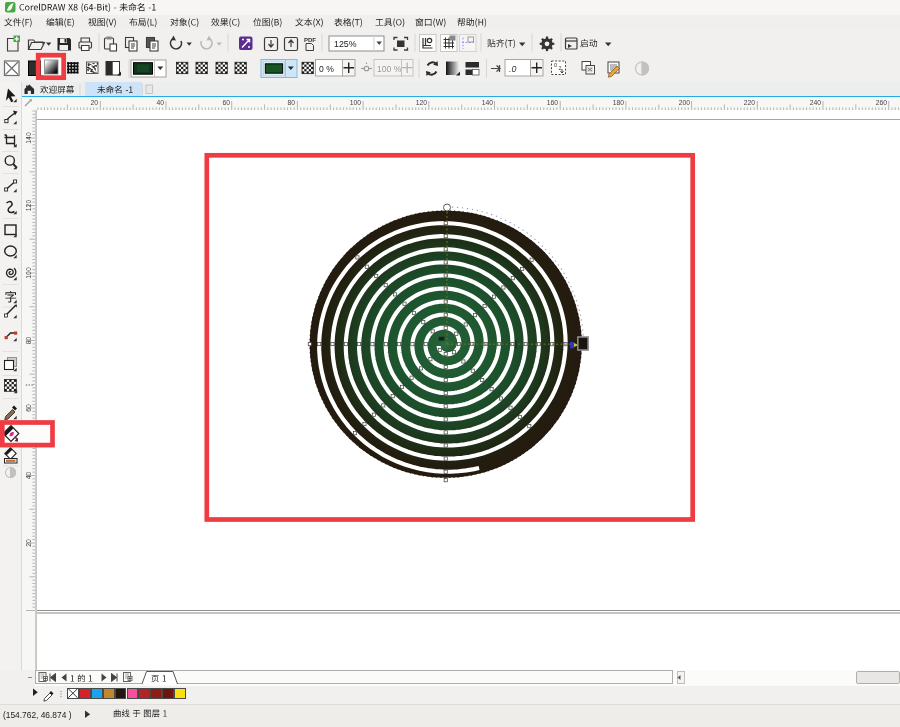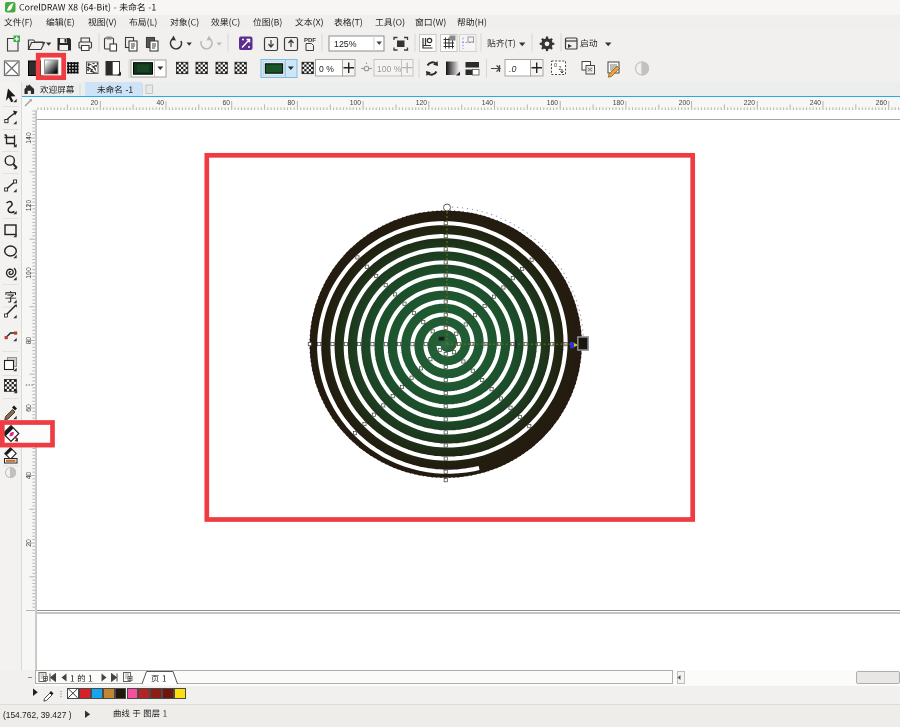--- a/index.html
+++ b/index.html
@@ -27,21 +27,21 @@
 <div style="position:absolute;left:67.0px;top:687.5px;width:11.9px;height:11.5px;background:#ffffff;border:1px solid #4a4a4a;box-sizing:border-box;"></div>
 <div style="position:absolute;left:78.9px;top:687.5px;width:11.9px;height:11.5px;background:#d6202c;border:1px solid #4a4a4a;box-sizing:border-box;"></div>
 <div style="position:absolute;left:90.8px;top:687.5px;width:11.9px;height:11.5px;background:#19a3e8;border:1px solid #4a4a4a;box-sizing:border-box;"></div>
 <div style="position:absolute;left:102.7px;top:687.5px;width:11.9px;height:11.5px;background:#c2862e;border:1px solid #4a4a4a;box-sizing:border-box;"></div>
 <div style="position:absolute;left:114.6px;top:687.5px;width:11.9px;height:11.5px;background:#231710;border:1px solid #4a4a4a;box-sizing:border-box;"></div>
 <div style="position:absolute;left:126.5px;top:687.5px;width:11.9px;height:11.5px;background:#f74f9e;border:1px solid #4a4a4a;box-sizing:border-box;"></div>
 <div style="position:absolute;left:138.4px;top:687.5px;width:11.9px;height:11.5px;background:#b32424;border:1px solid #4a4a4a;box-sizing:border-box;"></div>
 <div style="position:absolute;left:150.3px;top:687.5px;width:11.9px;height:11.5px;background:#8c1d12;border:1px solid #4a4a4a;box-sizing:border-box;"></div>
 <div style="position:absolute;left:162.2px;top:687.5px;width:11.9px;height:11.5px;background:#6e150c;border:1px solid #4a4a4a;box-sizing:border-box;"></div>
 <div style="position:absolute;left:174.1px;top:687.5px;width:11.9px;height:11.5px;background:#fbdf10;border:1px solid #4a4a4a;box-sizing:border-box;"></div>
-<div style="position:absolute;left:3px;top:709.5px;font-size:8.4px;font-family:'Liberation Sans',sans-serif;color:#222;">(154.762, 39.427 )</div>
+<div style="position:absolute;left:3px;top:709.5px;font-size:8.4px;font-family:'Liberation Sans',sans-serif;color:#222;">(154.762, 46.874 )</div>
 <svg style="position:absolute;left:0;top:0;z-index:50" width="900" height="727" viewBox="0 0 900 727">
 <path d="M68.2 688.7 L77.6 697.8 M77.6 688.7 L68.2 697.8" stroke="#333" stroke-width="1" fill="none"></path>
     <path d="M22.3 10.6C23.2 10.6 23.8 10.3 24.3 9.7L23.8 9.2C23.4 9.6 23.0 9.9 22.4 9.9C21.1 9.9 20.3 8.9 20.3 7.3C20.3 5.6 21.2 4.6 22.4 4.6C22.9 4.6 23.4 4.9 23.7 5.3L24.1 4.7C23.8 4.3 23.2 3.9 22.4 3.9C20.7 3.9 19.5 5.2 19.5 7.3C19.5 9.4 20.7 10.6 22.3 10.6Z M27.3 10.6C28.5 10.6 29.5 9.7 29.5 8.1C29.5 6.5 28.5 5.6 27.3 5.6C26.1 5.6 25.1 6.5 25.1 8.1C25.1 9.7 26.1 10.6 27.3 10.6ZM27.3 9.9C26.5 9.9 25.9 9.2 25.9 8.1C25.9 7.0 26.5 6.3 27.3 6.3C28.1 6.3 28.7 7.0 28.7 8.1C28.7 9.2 28.1 9.9 27.3 9.9Z M30.8 10.5H31.6V7.4C31.9 6.6 32.4 6.3 32.8 6.3C33.0 6.3 33.1 6.3 33.2 6.4L33.4 5.7C33.2 5.6 33.1 5.6 32.9 5.6C32.3 5.6 31.8 6.0 31.5 6.6H31.5L31.4 5.7H30.8Z M36.1 10.6C36.7 10.6 37.3 10.4 37.7 10.1L37.4 9.6C37.0 9.8 36.7 10.0 36.2 10.0C35.3 10.0 34.7 9.3 34.6 8.3H37.8C37.8 8.2 37.9 8.0 37.9 7.8C37.9 6.5 37.2 5.6 36.0 5.6C34.9 5.6 33.8 6.6 33.8 8.1C33.8 9.7 34.8 10.6 36.1 10.6ZM34.6 7.7C34.7 6.8 35.3 6.2 36.0 6.2C36.7 6.2 37.2 6.8 37.2 7.7Z M39.9 10.6C40.1 10.6 40.2 10.6 40.4 10.5L40.2 9.9C40.2 9.9 40.1 9.9 40.1 9.9C40.0 9.9 39.9 9.8 39.9 9.6V3.5H39.0V9.5C39.0 10.2 39.3 10.6 39.9 10.6Z M41.6 10.5H43.3C45.2 10.5 46.3 9.3 46.3 7.3C46.3 5.2 45.2 4.0 43.2 4.0H41.6ZM42.4 9.8V4.7H43.2C44.7 4.7 45.4 5.6 45.4 7.3C45.4 8.9 44.7 9.8 43.2 9.8Z M48.5 7.1V4.7H49.6C50.6 4.7 51.1 5.0 51.1 5.9C51.1 6.7 50.6 7.1 49.6 7.1ZM51.2 10.5H52.1L50.5 7.7C51.4 7.5 51.9 6.9 51.9 5.9C51.9 4.5 51.0 4.0 49.7 4.0H47.7V10.5H48.5V7.8H49.7Z M52.4 10.5H53.2L53.9 8.5H56.2L56.8 10.5H57.7L55.5 4.0H54.6ZM54.1 7.9 54.4 6.9C54.6 6.2 54.8 5.5 55.0 4.7H55.1C55.3 5.5 55.5 6.2 55.7 6.9L56.0 7.9Z M59.3 10.5H60.3L61.2 6.6C61.4 6.1 61.5 5.6 61.6 5.1H61.6C61.7 5.6 61.8 6.1 61.9 6.6L62.9 10.5H63.9L65.2 4.0H64.4L63.7 7.6C63.6 8.3 63.5 9.0 63.4 9.7H63.3C63.2 9.0 63.0 8.2 62.9 7.6L62.0 4.0H61.2L60.4 7.6C60.2 8.3 60.0 9.0 59.9 9.7H59.9C59.7 9.0 59.6 8.3 59.5 7.6L58.8 4.0H58.0Z M68.2 10.5H69.1L70.0 8.8C70.2 8.4 70.4 8.1 70.6 7.7H70.6C70.8 8.1 71.0 8.4 71.1 8.8L72.1 10.5H73.0L71.1 7.2L72.9 4.0H72.0L71.1 5.7C71.0 6.0 70.9 6.3 70.7 6.6H70.7C70.4 6.3 70.3 6.0 70.1 5.7L69.3 4.0H68.4L70.1 7.2Z M75.6 10.6C76.8 10.6 77.6 9.9 77.6 9.0C77.6 8.1 77.1 7.6 76.5 7.3V7.2C76.9 6.9 77.4 6.3 77.4 5.7C77.4 4.7 76.7 4.0 75.6 4.0C74.6 4.0 73.9 4.6 73.9 5.6C73.9 6.3 74.3 6.8 74.7 7.1V7.1C74.1 7.4 73.5 8.0 73.5 8.9C73.5 9.9 74.4 10.6 75.6 10.6ZM76.0 7.0C75.3 6.7 74.6 6.4 74.6 5.6C74.6 5.0 75.0 4.6 75.6 4.6C76.3 4.6 76.7 5.1 76.7 5.7C76.7 6.2 76.5 6.6 76.0 7.0ZM75.6 10.0C74.8 10.0 74.3 9.5 74.3 8.8C74.3 8.2 74.6 7.7 75.1 7.4C76.1 7.7 76.9 8.1 76.9 8.9C76.9 9.6 76.4 10.0 75.6 10.0Z M82.8 12.2 83.3 12.0C82.5 10.8 82.1 9.3 82.1 7.8C82.1 6.3 82.5 4.8 83.3 3.5L82.8 3.3C82.0 4.6 81.5 6.0 81.5 7.8C81.5 9.5 82.0 10.9 82.8 12.2Z M86.3 10.6C87.3 10.6 88.1 9.8 88.1 8.5C88.1 7.2 87.4 6.5 86.3 6.5C85.8 6.5 85.3 6.8 84.9 7.3C84.9 5.3 85.7 4.6 86.5 4.6C86.9 4.6 87.3 4.8 87.6 5.1L88.0 4.6C87.7 4.2 87.2 3.9 86.5 3.9C85.3 3.9 84.1 4.9 84.1 7.4C84.1 9.5 85.1 10.6 86.3 10.6ZM84.9 7.9C85.3 7.3 85.8 7.1 86.2 7.1C87.0 7.1 87.4 7.6 87.4 8.5C87.4 9.4 86.9 10.0 86.3 10.0C85.5 10.0 85.0 9.3 84.9 7.9Z M91.5 10.5H92.3V8.7H93.1V8.1H92.3V4.0H91.4L88.7 8.2V8.7H91.5ZM91.5 8.1H89.5L91.0 5.9C91.2 5.6 91.4 5.2 91.5 4.9H91.6C91.5 5.3 91.5 5.8 91.5 6.1Z M93.8 8.3H96.1V7.7H93.8Z M97.3 10.5H99.4C100.8 10.5 101.8 9.9 101.8 8.6C101.8 7.7 101.3 7.2 100.5 7.1V7.0C101.1 6.8 101.5 6.3 101.5 5.6C101.5 4.5 100.6 4.0 99.3 4.0H97.3ZM98.2 6.8V4.7H99.2C100.2 4.7 100.7 5.0 100.7 5.7C100.7 6.4 100.2 6.8 99.1 6.8ZM98.2 9.8V7.4H99.3C100.4 7.4 101.0 7.8 101.0 8.6C101.0 9.5 100.4 9.8 99.3 9.8Z M103.0 10.5H103.9V5.7H103.0ZM103.5 4.7C103.8 4.7 104.0 4.5 104.0 4.2C104.0 3.9 103.8 3.7 103.5 3.7C103.1 3.7 102.9 3.9 102.9 4.2C102.9 4.5 103.1 4.7 103.5 4.7Z M107.0 10.6C107.3 10.6 107.6 10.5 107.9 10.4L107.7 9.8C107.5 9.9 107.3 10.0 107.1 10.0C106.6 10.0 106.4 9.6 106.4 9.0V6.4H107.7V5.7H106.4V4.4H105.7L105.7 5.7L104.9 5.8V6.4H105.6V9.0C105.6 10.0 106.0 10.6 107.0 10.6Z M108.8 12.2C109.7 10.9 110.1 9.5 110.1 7.8C110.1 6.0 109.7 4.6 108.8 3.3L108.3 3.5C109.1 4.8 109.5 6.3 109.5 7.8C109.5 9.3 109.1 10.8 108.3 12.0Z M114.0 8.3H116.2V7.7H114.0Z M123.3 3.1V4.6H120.5V5.2H123.3V6.7H119.8V7.4H122.9C122.2 8.5 120.8 9.6 119.6 10.2C119.7 10.3 120.0 10.5 120.1 10.7C121.2 10.1 122.5 9.1 123.3 7.9V11.2H124.0V7.9C124.9 9.0 126.1 10.1 127.3 10.7C127.4 10.5 127.6 10.3 127.8 10.1C126.6 9.6 125.2 8.5 124.4 7.4H127.6V6.7H124.0V5.2H127.0V4.6H124.0V3.1Z M132.5 3.0C131.7 4.2 130.0 5.3 128.4 5.7C128.5 5.9 128.7 6.2 128.8 6.4C129.4 6.2 130.1 5.8 130.7 5.5V6.0H134.2V5.4C134.8 5.8 135.5 6.1 136.1 6.3C136.2 6.1 136.4 5.8 136.6 5.7C135.2 5.3 133.7 4.5 132.9 3.6L133.1 3.4ZM130.8 5.4C131.4 5.0 132.0 4.5 132.5 4.0C133.0 4.5 133.5 5.0 134.2 5.4ZM129.2 6.8V10.5H129.8V9.8H131.9V6.8ZM129.8 7.3H131.3V9.2H129.8ZM132.8 6.8V11.2H133.5V7.4H135.2V9.2C135.2 9.3 135.1 9.4 135.0 9.4C134.9 9.4 134.5 9.4 134.0 9.4C134.0 9.6 134.1 9.8 134.2 10.0C134.8 10.0 135.2 10.0 135.5 9.9C135.7 9.8 135.8 9.6 135.8 9.2V6.8Z M139.2 5.8C139.6 6.2 140.2 6.6 140.6 6.9C139.5 7.5 138.4 7.9 137.3 8.1C137.4 8.2 137.6 8.5 137.6 8.7C138.1 8.6 138.6 8.4 139.1 8.3V11.2H139.8V10.7H143.7V11.2H144.4V7.5H140.9C142.3 6.7 143.6 5.6 144.3 4.2L143.9 4.0L143.8 4.0H140.6C140.9 3.7 141.0 3.5 141.2 3.2L140.5 3.1C139.9 3.9 138.9 4.9 137.5 5.6C137.7 5.7 137.9 5.9 138.0 6.1C138.8 5.7 139.5 5.1 140.1 4.6H143.3C142.8 5.4 142.1 6.0 141.2 6.6C140.8 6.2 140.2 5.8 139.7 5.5ZM143.7 10.1H139.8V8.1H143.7Z M148.7 8.3H151.0V7.7H148.7Z M152.2 10.5H155.7V9.8H154.4V4.0H153.8C153.4 4.3 153.0 4.4 152.4 4.5V5.0H153.6V9.8H152.2Z" fill="#1b1b1b"></path>
     <path d="M7.7 18.3C8.0 18.7 8.3 19.3 8.4 19.6L9.1 19.4C9.0 19.0 8.7 18.5 8.4 18.0ZM4.4 19.7V20.3H5.8C6.3 21.6 7.0 22.8 7.9 23.7C7.0 24.5 5.8 25.1 4.3 25.6C4.4 25.7 4.7 26.0 4.7 26.2C6.2 25.7 7.4 25.1 8.4 24.2C9.4 25.1 10.6 25.7 12.1 26.1C12.2 26.0 12.4 25.7 12.5 25.5C11.1 25.2 9.9 24.6 8.9 23.7C9.8 22.8 10.5 21.7 11.0 20.3H12.4V19.7ZM8.4 23.3C7.6 22.4 7.0 21.4 6.5 20.3H10.3C9.8 21.5 9.2 22.5 8.4 23.3Z M15.6 22.5V23.1H18.1V26.2H18.8V23.1H21.2V22.5H18.8V20.6H20.8V19.9H18.8V18.2H18.1V19.9H16.9C17.1 19.5 17.1 19.1 17.2 18.7L16.6 18.5C16.4 19.7 16.0 20.8 15.5 21.6C15.7 21.6 16.0 21.8 16.1 21.9C16.3 21.5 16.5 21.1 16.7 20.6H18.1V22.5ZM15.2 18.1C14.7 19.5 13.9 20.8 13.1 21.7C13.2 21.8 13.4 22.1 13.5 22.3C13.7 22.0 14.0 21.7 14.3 21.3V26.2H14.9V20.2C15.2 19.6 15.5 19.0 15.8 18.3Z M23.7 27.2 24.2 27.0C23.4 25.8 23.1 24.3 23.1 22.8C23.1 21.3 23.4 19.8 24.2 18.5L23.7 18.3C22.9 19.6 22.4 21.0 22.4 22.8C22.4 24.5 22.9 25.9 23.7 27.2Z M25.5 25.5H26.3V22.6H28.7V21.9H26.3V19.7H29.2V19.0H25.5Z M30.3 27.2C31.1 25.9 31.6 24.5 31.6 22.8C31.6 21.0 31.1 19.6 30.3 18.3L29.8 18.5C30.6 19.8 30.9 21.3 30.9 22.8C30.9 24.3 30.6 25.8 29.8 27.0Z" fill="#222"></path>
     <path d="M46.4 25.0 46.5 25.6C47.2 25.3 48.2 25.0 49.0 24.6L48.9 24.1C48.0 24.4 47.0 24.8 46.4 25.0ZM46.5 21.8C46.7 21.7 46.9 21.7 47.8 21.5C47.5 22.1 47.2 22.6 47.0 22.7C46.8 23.1 46.6 23.3 46.4 23.3C46.5 23.5 46.6 23.8 46.6 23.9C46.8 23.8 47.0 23.7 49.0 23.3C49.0 23.1 48.9 22.9 48.9 22.7L47.5 23.0C48.1 22.2 48.7 21.2 49.2 20.2L48.7 19.9C48.5 20.3 48.3 20.6 48.2 21.0L47.2 21.1C47.7 20.3 48.2 19.3 48.5 18.3L47.9 18.1C47.6 19.2 47.0 20.3 46.8 20.6C46.6 20.9 46.5 21.1 46.3 21.2C46.4 21.3 46.5 21.6 46.5 21.8ZM51.5 22.4V23.7H50.8V22.4ZM51.9 22.4H52.6V23.7H51.9ZM50.2 21.9V26.1H50.8V24.2H51.5V25.9H51.9V24.2H52.6V25.9H53.0V24.2H53.7V25.6C53.7 25.6 53.6 25.6 53.6 25.6C53.5 25.6 53.4 25.6 53.2 25.6C53.2 25.8 53.3 26.0 53.3 26.1C53.6 26.1 53.8 26.1 54.0 26.0C54.1 26.0 54.2 25.8 54.2 25.6V21.9L53.7 21.9ZM53.0 22.4H53.7V23.7H53.0ZM51.3 18.2C51.5 18.5 51.6 18.8 51.7 19.1H49.6V21.0C49.6 22.3 49.6 24.3 48.8 25.7C48.9 25.7 49.2 25.9 49.3 26.1C50.1 24.6 50.2 22.6 50.3 21.1H54.1V19.1H52.4C52.3 18.8 52.1 18.4 51.9 18.1ZM50.3 19.6H53.5V20.6H50.3Z M59.6 18.9H62.0V19.8H59.6ZM59.0 18.4V20.3H62.6V18.4ZM55.5 22.6C55.6 22.5 55.8 22.5 56.1 22.5H56.9V23.7L55.2 24.0L55.3 24.7L56.9 24.3V26.2H57.6V24.2L58.6 24.0L58.5 23.4L57.6 23.6V22.5H58.4V21.9H57.6V20.5H56.9V21.9H56.1C56.3 21.2 56.6 20.5 56.8 19.8H58.4V19.1H57.0C57.0 18.8 57.1 18.5 57.2 18.2L56.5 18.1C56.5 18.5 56.4 18.8 56.3 19.1H55.2V19.8H56.2C56.0 20.5 55.8 21.1 55.7 21.3C55.6 21.7 55.5 22.0 55.3 22.0C55.4 22.2 55.5 22.5 55.5 22.6ZM62.0 21.3V22.1H59.7V21.3ZM58.3 24.8 58.4 25.4 62.0 25.1V26.2H62.6V25.1L63.2 25.0L63.2 24.5L62.6 24.5V21.3H63.2V20.8H58.5V21.3H59.1V24.8ZM62.0 22.6V23.4H59.7V22.6ZM62.0 23.9V24.6L59.7 24.7V23.9Z M65.7 27.2 66.2 27.0C65.4 25.8 65.1 24.3 65.1 22.8C65.1 21.3 65.4 19.8 66.2 18.5L65.7 18.3C64.9 19.6 64.4 21.0 64.4 22.8C64.4 24.5 64.9 25.9 65.7 27.2Z M67.5 25.5H71.3V24.8H68.3V22.5H70.7V21.8H68.3V19.7H71.2V19.0H67.5Z M72.6 27.2C73.4 25.9 73.9 24.5 73.9 22.8C73.9 21.0 73.4 19.6 72.6 18.3L72.1 18.5C72.9 19.8 73.3 21.3 73.3 22.8C73.3 24.3 72.9 25.8 72.1 27.0Z" fill="#222"></path>
     <path d="M92.0 18.5V23.2H92.6V19.1H95.3V23.2H96.0V18.5ZM89.4 18.4C89.7 18.8 90.0 19.3 90.2 19.6L90.7 19.2C90.6 18.9 90.2 18.5 89.9 18.1ZM93.6 19.8V21.5C93.6 22.9 93.3 24.6 91.1 25.7C91.2 25.8 91.5 26.1 91.5 26.2C92.9 25.5 93.6 24.6 93.9 23.6V25.3C93.9 25.9 94.1 26.1 94.7 26.1H95.5C96.3 26.1 96.4 25.7 96.5 24.3C96.3 24.3 96.1 24.2 95.9 24.1C95.9 25.3 95.9 25.6 95.6 25.6H94.8C94.6 25.6 94.5 25.5 94.5 25.3V23.1H94.1C94.2 22.5 94.2 22.0 94.2 21.5V19.8ZM88.6 19.6V20.2H90.7C90.2 21.3 89.2 22.4 88.3 23.1C88.4 23.2 88.6 23.5 88.7 23.7C89.0 23.4 89.3 23.1 89.7 22.8V26.2H90.3V22.4C90.6 22.8 91.0 23.3 91.2 23.6L91.6 23.0C91.4 22.9 90.8 22.1 90.5 21.8C90.9 21.2 91.2 20.5 91.5 19.8L91.1 19.6L91.0 19.6Z M100.1 23.0C100.8 23.2 101.7 23.5 102.2 23.7L102.5 23.3C102.0 23.1 101.1 22.8 100.4 22.6ZM99.2 24.2C100.4 24.3 102.0 24.7 102.8 25.0L103.1 24.5C102.2 24.2 100.7 23.8 99.5 23.7ZM97.5 18.5V26.2H98.2V25.8H104.2V26.2H104.9V18.5ZM98.2 25.2V19.1H104.2V25.2ZM100.4 19.3C100.0 20.0 99.2 20.7 98.5 21.1C98.6 21.2 98.9 21.4 99.0 21.5C99.2 21.3 99.5 21.1 99.8 20.9C100.0 21.2 100.4 21.4 100.7 21.7C100.0 22.0 99.1 22.3 98.3 22.5C98.4 22.6 98.6 22.8 98.6 23.0C99.5 22.8 100.4 22.5 101.3 22.0C102.0 22.4 102.8 22.7 103.7 22.9C103.8 22.7 103.9 22.5 104.0 22.4C103.3 22.3 102.5 22.0 101.8 21.7C102.5 21.3 103.0 20.8 103.4 20.2L103.0 19.9L102.9 20.0H100.6C100.8 19.8 100.9 19.6 101.0 19.5ZM100.1 20.5 100.2 20.5H102.5C102.2 20.8 101.7 21.1 101.3 21.4C100.8 21.2 100.4 20.9 100.1 20.5Z M107.7 27.2 108.2 27.0C107.4 25.8 107.1 24.3 107.1 22.8C107.1 21.3 107.4 19.8 108.2 18.5L107.7 18.3C106.9 19.6 106.4 21.0 106.4 22.8C106.4 24.5 106.9 25.9 107.7 27.2Z M110.6 25.5H111.6L113.6 19.0H112.8L111.8 22.5C111.5 23.3 111.4 23.9 111.1 24.7H111.1C110.9 23.9 110.7 23.3 110.5 22.5L109.4 19.0H108.6Z M114.5 27.2C115.3 25.9 115.8 24.5 115.8 22.8C115.8 21.0 115.3 19.6 114.5 18.3L114.0 18.5C114.8 19.8 115.1 21.3 115.1 22.8C115.1 24.3 114.8 25.8 114.0 27.0Z" fill="#222"></path>
     <path d="M132.5 18.1C132.4 18.5 132.2 19.0 132.0 19.5H129.5V20.1H131.8C131.2 21.3 130.3 22.3 129.3 23.1C129.4 23.2 129.6 23.5 129.7 23.6C130.1 23.3 130.6 22.9 131.0 22.5V25.4H131.6V22.3H133.5V26.2H134.1V22.3H136.1V24.5C136.1 24.7 136.1 24.7 135.9 24.7C135.8 24.7 135.3 24.7 134.7 24.7C134.8 24.9 134.9 25.1 134.9 25.3C135.7 25.3 136.2 25.3 136.4 25.2C136.7 25.1 136.8 24.9 136.8 24.5V21.7H136.1H134.1V20.5H133.5V21.7H131.6C131.9 21.2 132.2 20.7 132.5 20.1H137.3V19.5H132.8C132.9 19.1 133.1 18.7 133.2 18.3Z M139.1 18.6V20.7C139.1 22.1 139.0 24.1 138.0 25.6C138.2 25.6 138.5 25.9 138.6 26.0C139.3 24.9 139.6 23.5 139.7 22.2H145.2C145.1 24.4 145.0 25.3 144.8 25.5C144.7 25.6 144.6 25.6 144.4 25.6C144.3 25.6 143.8 25.6 143.4 25.6C143.5 25.7 143.5 26.0 143.6 26.2C144.0 26.2 144.5 26.2 144.7 26.2C145.0 26.2 145.2 26.1 145.3 25.9C145.6 25.6 145.7 24.6 145.8 21.9C145.8 21.8 145.8 21.6 145.8 21.6H139.8L139.8 20.8H145.2V18.6ZM139.8 19.1H144.6V20.3H139.8ZM140.5 22.9V25.7H141.1V25.2H143.9V22.9ZM141.1 23.4H143.3V24.6H141.1Z M148.7 27.2 149.2 27.0C148.4 25.8 148.1 24.3 148.1 22.8C148.1 21.3 148.4 19.8 149.2 18.5L148.7 18.3C147.9 19.6 147.4 21.0 147.4 22.8C147.4 24.5 147.9 25.9 148.7 27.2Z M150.5 25.5H154.1V24.8H151.3V19.0H150.5Z M155.2 27.2C156.0 25.9 156.5 24.5 156.5 22.8C156.5 21.0 156.0 19.6 155.2 18.3L154.7 18.5C155.5 19.8 155.9 21.3 155.9 22.8C155.9 24.3 155.5 25.8 154.7 27.0Z" fill="#222"></path>
     <path d="M174.4 22.0C174.8 22.7 175.2 23.5 175.4 24.0L175.9 23.7C175.8 23.2 175.4 22.4 175.0 21.8ZM170.8 21.5C171.3 22.0 171.9 22.6 172.4 23.2C171.9 24.3 171.2 25.1 170.4 25.6C170.6 25.8 170.8 26.0 170.9 26.2C171.7 25.6 172.4 24.8 172.9 23.7C173.3 24.2 173.6 24.7 173.8 25.1L174.4 24.6C174.1 24.1 173.7 23.6 173.2 23.0C173.6 22.0 173.9 20.8 174.0 19.4L173.6 19.3L173.5 19.3H170.6V19.9H173.3C173.2 20.9 173.0 21.7 172.7 22.5C172.2 22.0 171.7 21.5 171.3 21.1ZM176.7 18.1V20.2H174.2V20.9H176.7V25.3C176.7 25.5 176.7 25.5 176.5 25.5C176.4 25.5 175.9 25.5 175.3 25.5C175.4 25.7 175.5 26.0 175.5 26.2C176.3 26.2 176.7 26.2 177.0 26.1C177.3 25.9 177.4 25.7 177.4 25.3V20.9H178.4V20.2H177.4V18.1Z M181.8 18.1C181.3 18.8 180.4 19.7 179.3 20.3C179.4 20.4 179.6 20.6 179.7 20.8C179.9 20.7 180.0 20.6 180.2 20.4V21.9H181.7C181.0 22.3 180.2 22.6 179.4 22.8C179.5 22.9 179.6 23.1 179.7 23.3C180.6 23.0 181.4 22.7 182.1 22.2C182.3 22.4 182.5 22.5 182.7 22.7C181.9 23.2 180.7 23.7 179.7 23.9C179.8 24.1 179.9 24.3 180.0 24.4C181.0 24.1 182.2 23.6 183.0 23.0C183.2 23.2 183.3 23.4 183.4 23.5C182.5 24.2 180.9 24.9 179.5 25.2C179.7 25.4 179.8 25.6 179.9 25.7C181.1 25.4 182.6 24.7 183.6 24.0C183.8 24.6 183.7 25.2 183.4 25.4C183.2 25.5 183.0 25.5 182.8 25.5C182.6 25.5 182.2 25.5 181.9 25.5C182.0 25.7 182.1 25.9 182.1 26.1C182.4 26.1 182.7 26.1 182.9 26.1C183.2 26.1 183.5 26.1 183.8 25.9C184.4 25.5 184.6 24.6 184.1 23.6L184.6 23.4C185.0 24.2 185.7 25.2 186.7 25.8C186.8 25.6 187.0 25.3 187.2 25.2C186.2 24.8 185.5 23.9 185.1 23.1C185.6 22.9 186.0 22.7 186.4 22.4L185.8 22.0C185.3 22.4 184.5 22.9 183.9 23.2C183.6 22.7 183.1 22.3 182.5 21.9L182.6 21.9H186.3V19.9H183.9C184.2 19.6 184.4 19.3 184.6 19.0L184.2 18.7L184.1 18.7H182.1C182.3 18.5 182.4 18.4 182.5 18.2ZM181.7 19.2H183.7C183.5 19.5 183.3 19.7 183.1 19.9H180.9C181.2 19.7 181.4 19.5 181.7 19.2ZM180.8 20.4H183.2C183.0 20.8 182.7 21.1 182.4 21.4H180.8ZM183.8 20.4H185.6V21.4H183.1C183.4 21.1 183.6 20.8 183.8 20.4Z M189.7 27.2 190.2 27.0C189.4 25.8 189.1 24.3 189.1 22.8C189.1 21.3 189.4 19.8 190.2 18.5L189.7 18.3C188.9 19.6 188.4 21.0 188.4 22.8C188.4 24.5 188.9 25.9 189.7 27.2Z M193.9 25.6C194.7 25.6 195.4 25.3 195.9 24.7L195.4 24.2C195.0 24.6 194.5 24.9 193.9 24.9C192.7 24.9 191.9 23.9 191.9 22.3C191.9 20.6 192.7 19.6 194.0 19.6C194.5 19.6 194.9 19.9 195.3 20.3L195.7 19.7C195.3 19.3 194.7 18.9 193.9 18.9C192.3 18.9 191.1 20.2 191.1 22.3C191.1 24.4 192.3 25.6 193.9 25.6Z M197.1 27.2C197.9 25.9 198.4 24.5 198.4 22.8C198.4 21.0 197.9 19.6 197.1 18.3L196.6 18.5C197.3 19.8 197.7 21.3 197.7 22.8C197.7 24.3 197.3 25.8 196.6 27.0Z" fill="#222"></path>
     <path d="M212.5 20.2C212.2 20.9 211.8 21.6 211.3 22.1C211.4 22.2 211.7 22.4 211.8 22.5C212.2 22.0 212.7 21.2 213.1 20.4ZM213.9 20.5C214.3 20.9 214.7 21.6 214.9 22.0L215.4 21.7C215.3 21.3 214.8 20.7 214.4 20.2ZM212.8 18.3C213.0 18.6 213.3 19.1 213.4 19.4H211.5V20.0H215.5V19.4H213.5L214.0 19.2C213.9 18.9 213.6 18.4 213.3 18.1ZM212.2 22.3C212.6 22.7 212.9 23.1 213.3 23.5C212.8 24.3 212.1 25.0 211.3 25.5C211.5 25.6 211.7 25.9 211.8 26.0C212.5 25.5 213.2 24.8 213.7 24.0C214.1 24.5 214.4 24.9 214.6 25.3L215.1 24.9C214.9 24.5 214.5 23.9 214.0 23.4C214.3 22.9 214.5 22.3 214.7 21.8L214.0 21.7C213.9 22.1 213.8 22.5 213.6 22.9C213.3 22.6 213.0 22.3 212.7 22.0ZM216.8 20.3H218.3C218.1 21.5 217.8 22.5 217.4 23.3C217.0 22.6 216.8 21.8 216.6 20.9ZM216.7 18.1C216.4 19.7 216.0 21.2 215.3 22.1C215.4 22.2 215.6 22.5 215.7 22.6C215.9 22.4 216.0 22.1 216.2 21.8C216.4 22.6 216.7 23.3 217.0 24.0C216.5 24.7 215.8 25.3 214.9 25.7C215.0 25.9 215.2 26.1 215.3 26.2C216.2 25.8 216.8 25.2 217.4 24.5C217.8 25.2 218.4 25.8 219.0 26.2C219.1 26.0 219.4 25.8 219.5 25.7C218.8 25.3 218.2 24.7 217.7 24.0C218.3 23.0 218.7 21.8 218.9 20.3H219.4V19.7H217.0C217.1 19.2 217.2 18.7 217.3 18.2Z M221.2 18.5V22.0H223.9V22.8H220.3V23.4H223.3C222.5 24.2 221.3 25.0 220.1 25.4C220.3 25.5 220.5 25.7 220.6 25.9C221.7 25.5 223.0 24.6 223.9 23.7V26.2H224.6V23.6C225.4 24.6 226.7 25.4 227.8 25.9C227.9 25.7 228.2 25.5 228.3 25.3C227.2 24.9 225.9 24.2 225.1 23.4H228.1V22.8H224.6V22.0H227.3V18.5ZM221.9 20.5H223.9V21.5H221.9ZM224.6 20.5H226.5V21.5H224.6ZM221.9 19.1H223.9V20.0H221.9ZM224.6 19.1H226.5V20.0H224.6Z M230.7 27.2 231.2 27.0C230.4 25.8 230.1 24.3 230.1 22.8C230.1 21.3 230.4 19.8 231.2 18.5L230.7 18.3C229.9 19.6 229.4 21.0 229.4 22.8C229.4 24.5 229.9 25.9 230.7 27.2Z M234.9 25.6C235.7 25.6 236.4 25.3 236.9 24.7L236.4 24.2C236.0 24.6 235.5 24.9 234.9 24.9C233.7 24.9 232.9 23.9 232.9 22.3C232.9 20.6 233.7 19.6 235.0 19.6C235.5 19.6 235.9 19.9 236.3 20.3L236.7 19.7C236.3 19.3 235.7 18.9 234.9 18.9C233.3 18.9 232.1 20.2 232.1 22.3C232.1 24.4 233.3 25.6 234.9 25.6Z M238.1 27.2C238.9 25.9 239.4 24.5 239.4 22.8C239.4 21.0 238.9 19.6 238.1 18.3L237.6 18.5C238.3 19.8 238.7 21.3 238.7 22.8C238.7 24.3 238.3 25.8 237.6 27.0Z" fill="#222"></path>
     <path d="M256.2 19.7V20.4H261.0V19.7ZM256.8 21.0C257.1 22.2 257.4 23.9 257.4 24.8L258.1 24.6C258.0 23.7 257.7 22.1 257.4 20.9ZM258.0 18.2C258.2 18.7 258.4 19.2 258.4 19.6L259.1 19.4C259.0 19.0 258.8 18.5 258.6 18.0ZM255.9 25.2V25.8H261.4V25.2H259.6C259.9 24.0 260.3 22.3 260.5 20.9L259.8 20.8C259.7 22.1 259.3 24.0 259.0 25.2ZM255.5 18.1C255.0 19.5 254.2 20.8 253.3 21.7C253.4 21.8 253.6 22.1 253.7 22.3C254.0 22.0 254.3 21.6 254.6 21.2V26.2H255.2V20.2C255.6 19.6 255.9 19.0 256.1 18.3Z M265.1 23.0C265.8 23.2 266.7 23.5 267.2 23.7L267.5 23.3C267.0 23.1 266.1 22.8 265.4 22.6ZM264.2 24.2C265.4 24.3 267.0 24.7 267.8 25.0L268.1 24.5C267.2 24.2 265.7 23.8 264.5 23.7ZM262.5 18.5V26.2H263.2V25.8H269.2V26.2H269.9V18.5ZM263.2 25.2V19.1H269.2V25.2ZM265.4 19.3C265.0 20.0 264.2 20.7 263.5 21.1C263.6 21.2 263.9 21.4 264.0 21.5C264.2 21.3 264.5 21.1 264.8 20.9C265.0 21.2 265.4 21.4 265.7 21.7C265.0 22.0 264.1 22.3 263.3 22.5C263.4 22.6 263.6 22.8 263.6 23.0C264.5 22.8 265.4 22.5 266.3 22.0C267.0 22.4 267.8 22.7 268.7 22.9C268.8 22.7 268.9 22.5 269.0 22.4C268.3 22.3 267.5 22.0 266.8 21.7C267.5 21.3 268.0 20.8 268.4 20.2L268.0 19.9L267.9 20.0H265.6C265.8 19.8 265.9 19.6 266.0 19.5ZM265.1 20.5 265.2 20.5H267.5C267.2 20.8 266.7 21.1 266.3 21.4C265.8 21.2 265.4 20.9 265.1 20.5Z M272.7 27.2 273.2 27.0C272.4 25.8 272.1 24.3 272.1 22.8C272.1 21.3 272.4 19.8 273.2 18.5L272.7 18.3C271.9 19.6 271.4 21.0 271.4 22.8C271.4 24.5 271.9 25.9 272.7 27.2Z M274.5 25.5H276.5C278.0 25.5 279.0 24.9 279.0 23.6C279.0 22.7 278.4 22.2 277.6 22.1V22.0C278.3 21.8 278.6 21.3 278.6 20.6C278.6 19.5 277.7 19.0 276.4 19.0H274.5ZM275.3 21.8V19.7H276.3C277.3 19.7 277.8 20.0 277.8 20.7C277.8 21.4 277.3 21.8 276.2 21.8ZM275.3 24.8V22.4H276.4C277.5 22.4 278.2 22.8 278.2 23.6C278.2 24.5 277.5 24.8 276.4 24.8Z M280.2 27.2C281.0 25.9 281.5 24.5 281.5 22.8C281.5 21.0 281.0 19.6 280.2 18.3L279.7 18.5C280.5 19.8 280.9 21.3 280.9 22.8C280.9 24.3 280.5 25.8 279.7 27.0Z" fill="#222"></path>

